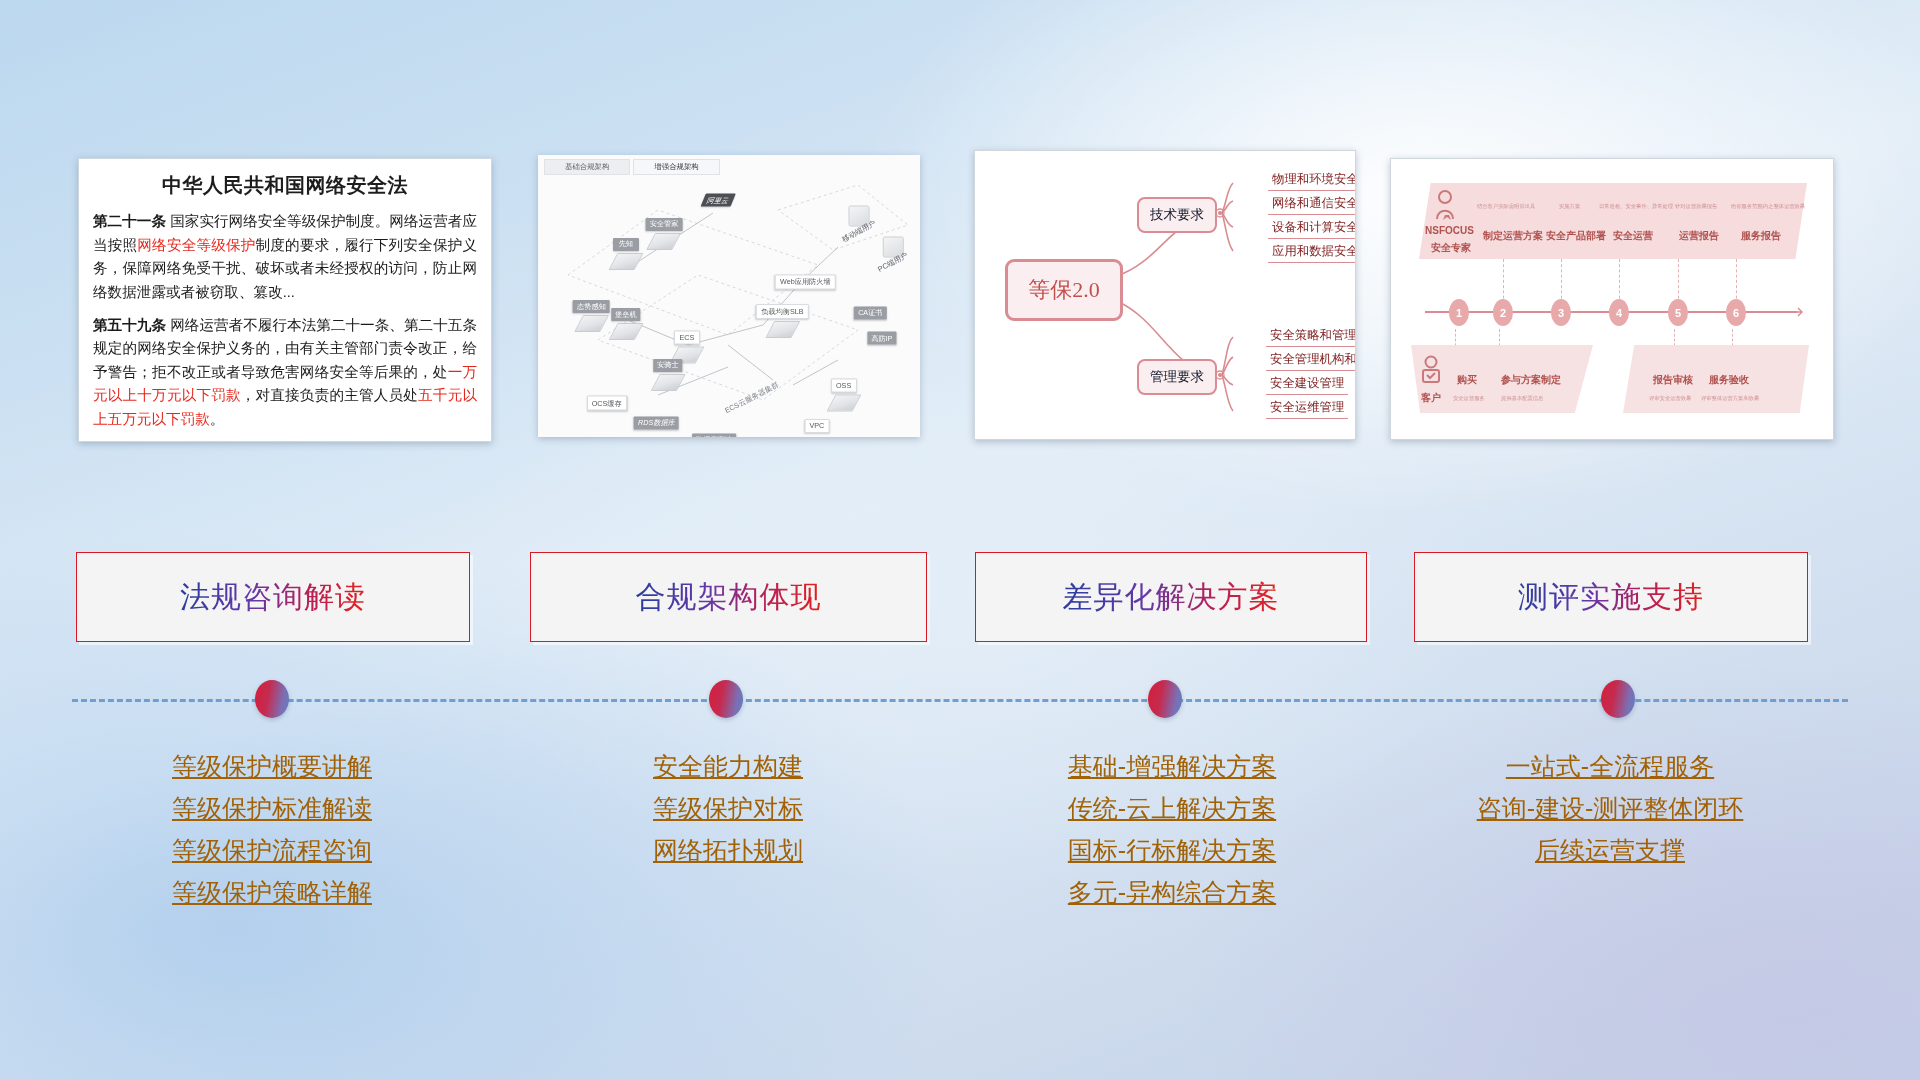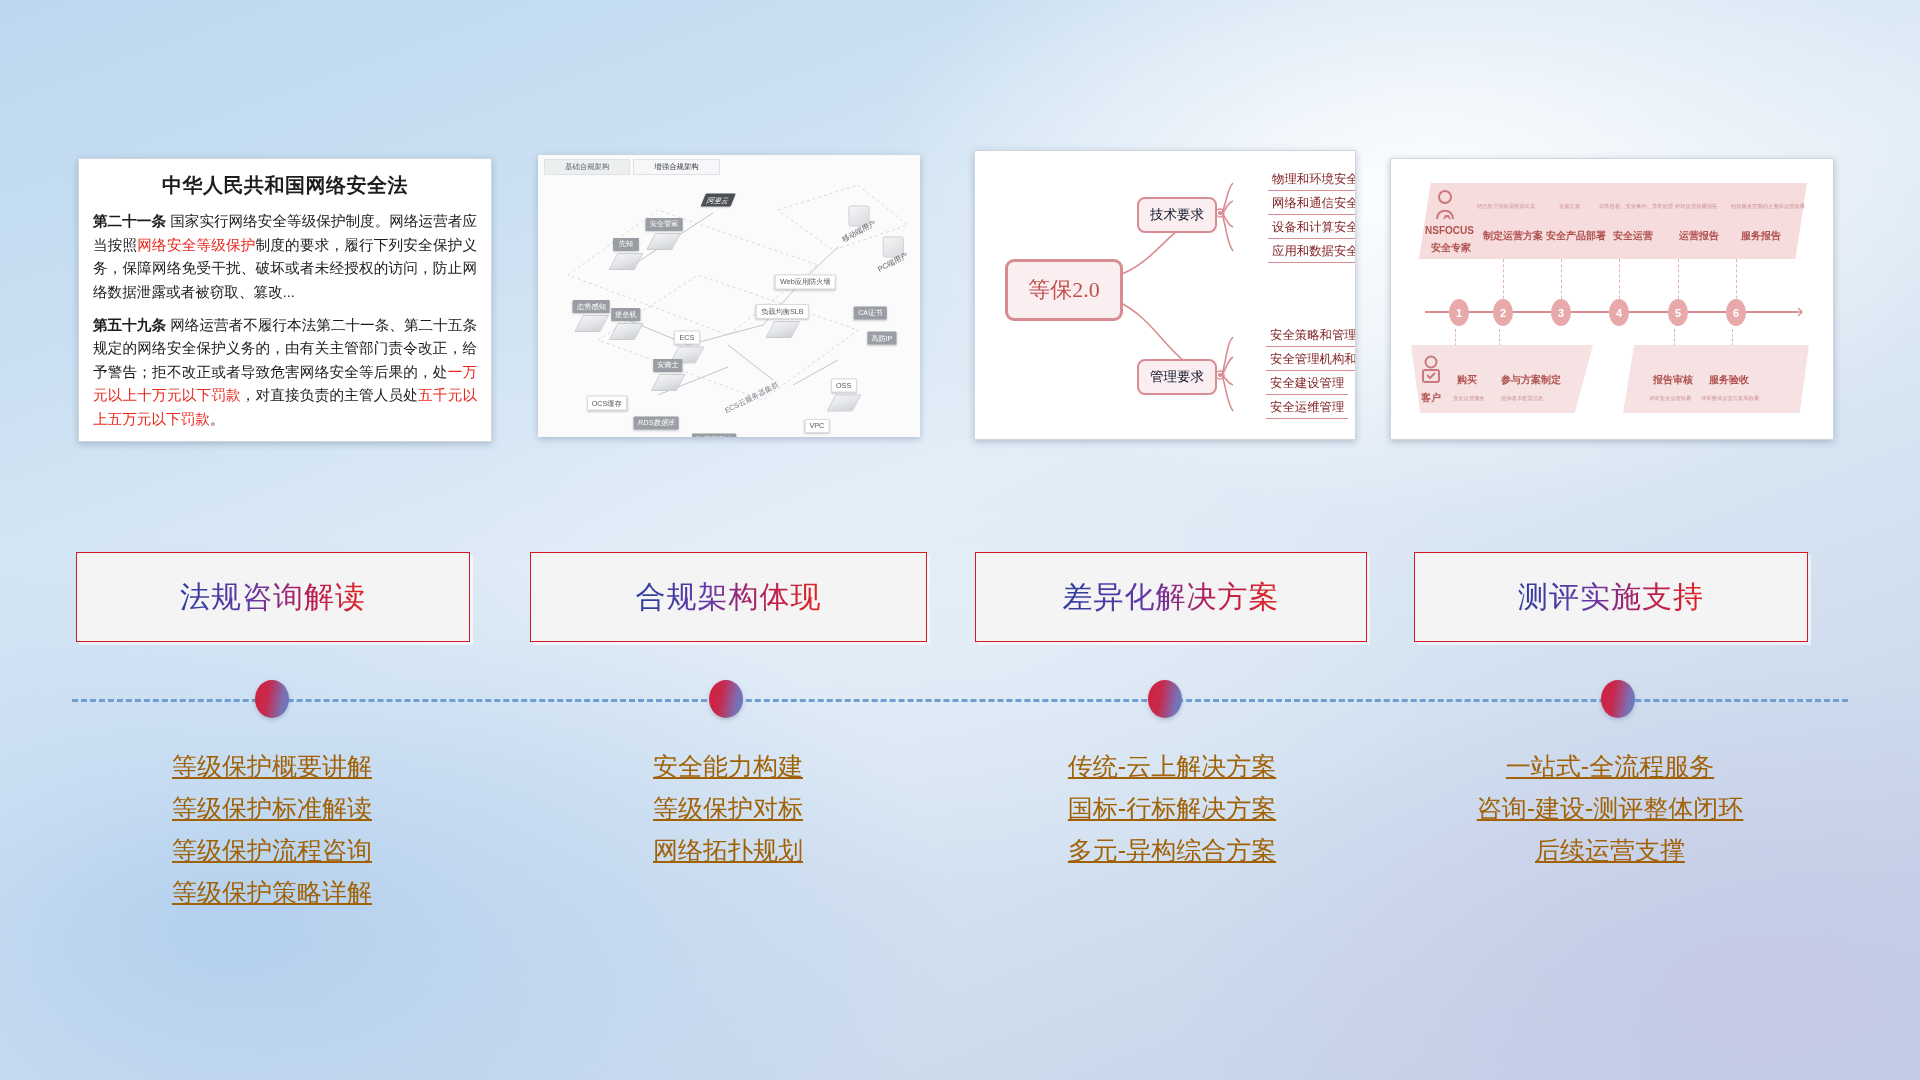--- a/index.html
+++ b/index.html
@@ -353,20 +353,21 @@
     <div class="item">等级保护策略详解</div>
   </div>
 
   <div class="col" style="left:528px; top:745px; width:400px;">
     <div class="item">安全能力构建</div>
     <div class="item">等级保护对标</div>
     <div class="item">网络拓扑规划</div>
   </div>
 
   <div class="col" style="left:972px; top:745px; width:400px;">
+    <div class="item">基础-增强解决方案</div>
     <div class="item">传统-云上解决方案</div>
     <div class="item">国标-行标解决方案</div>
     <div class="item">多元-异构综合方案</div>
   </div>
 
   <div class="col" style="left:1410px; top:745px; width:400px;">
     <div class="item">一站式-全流程服务</div>
     <div class="item">咨询-建设-测评整体闭环</div>
     <div class="item">后续运营支撑</div>
   </div>

